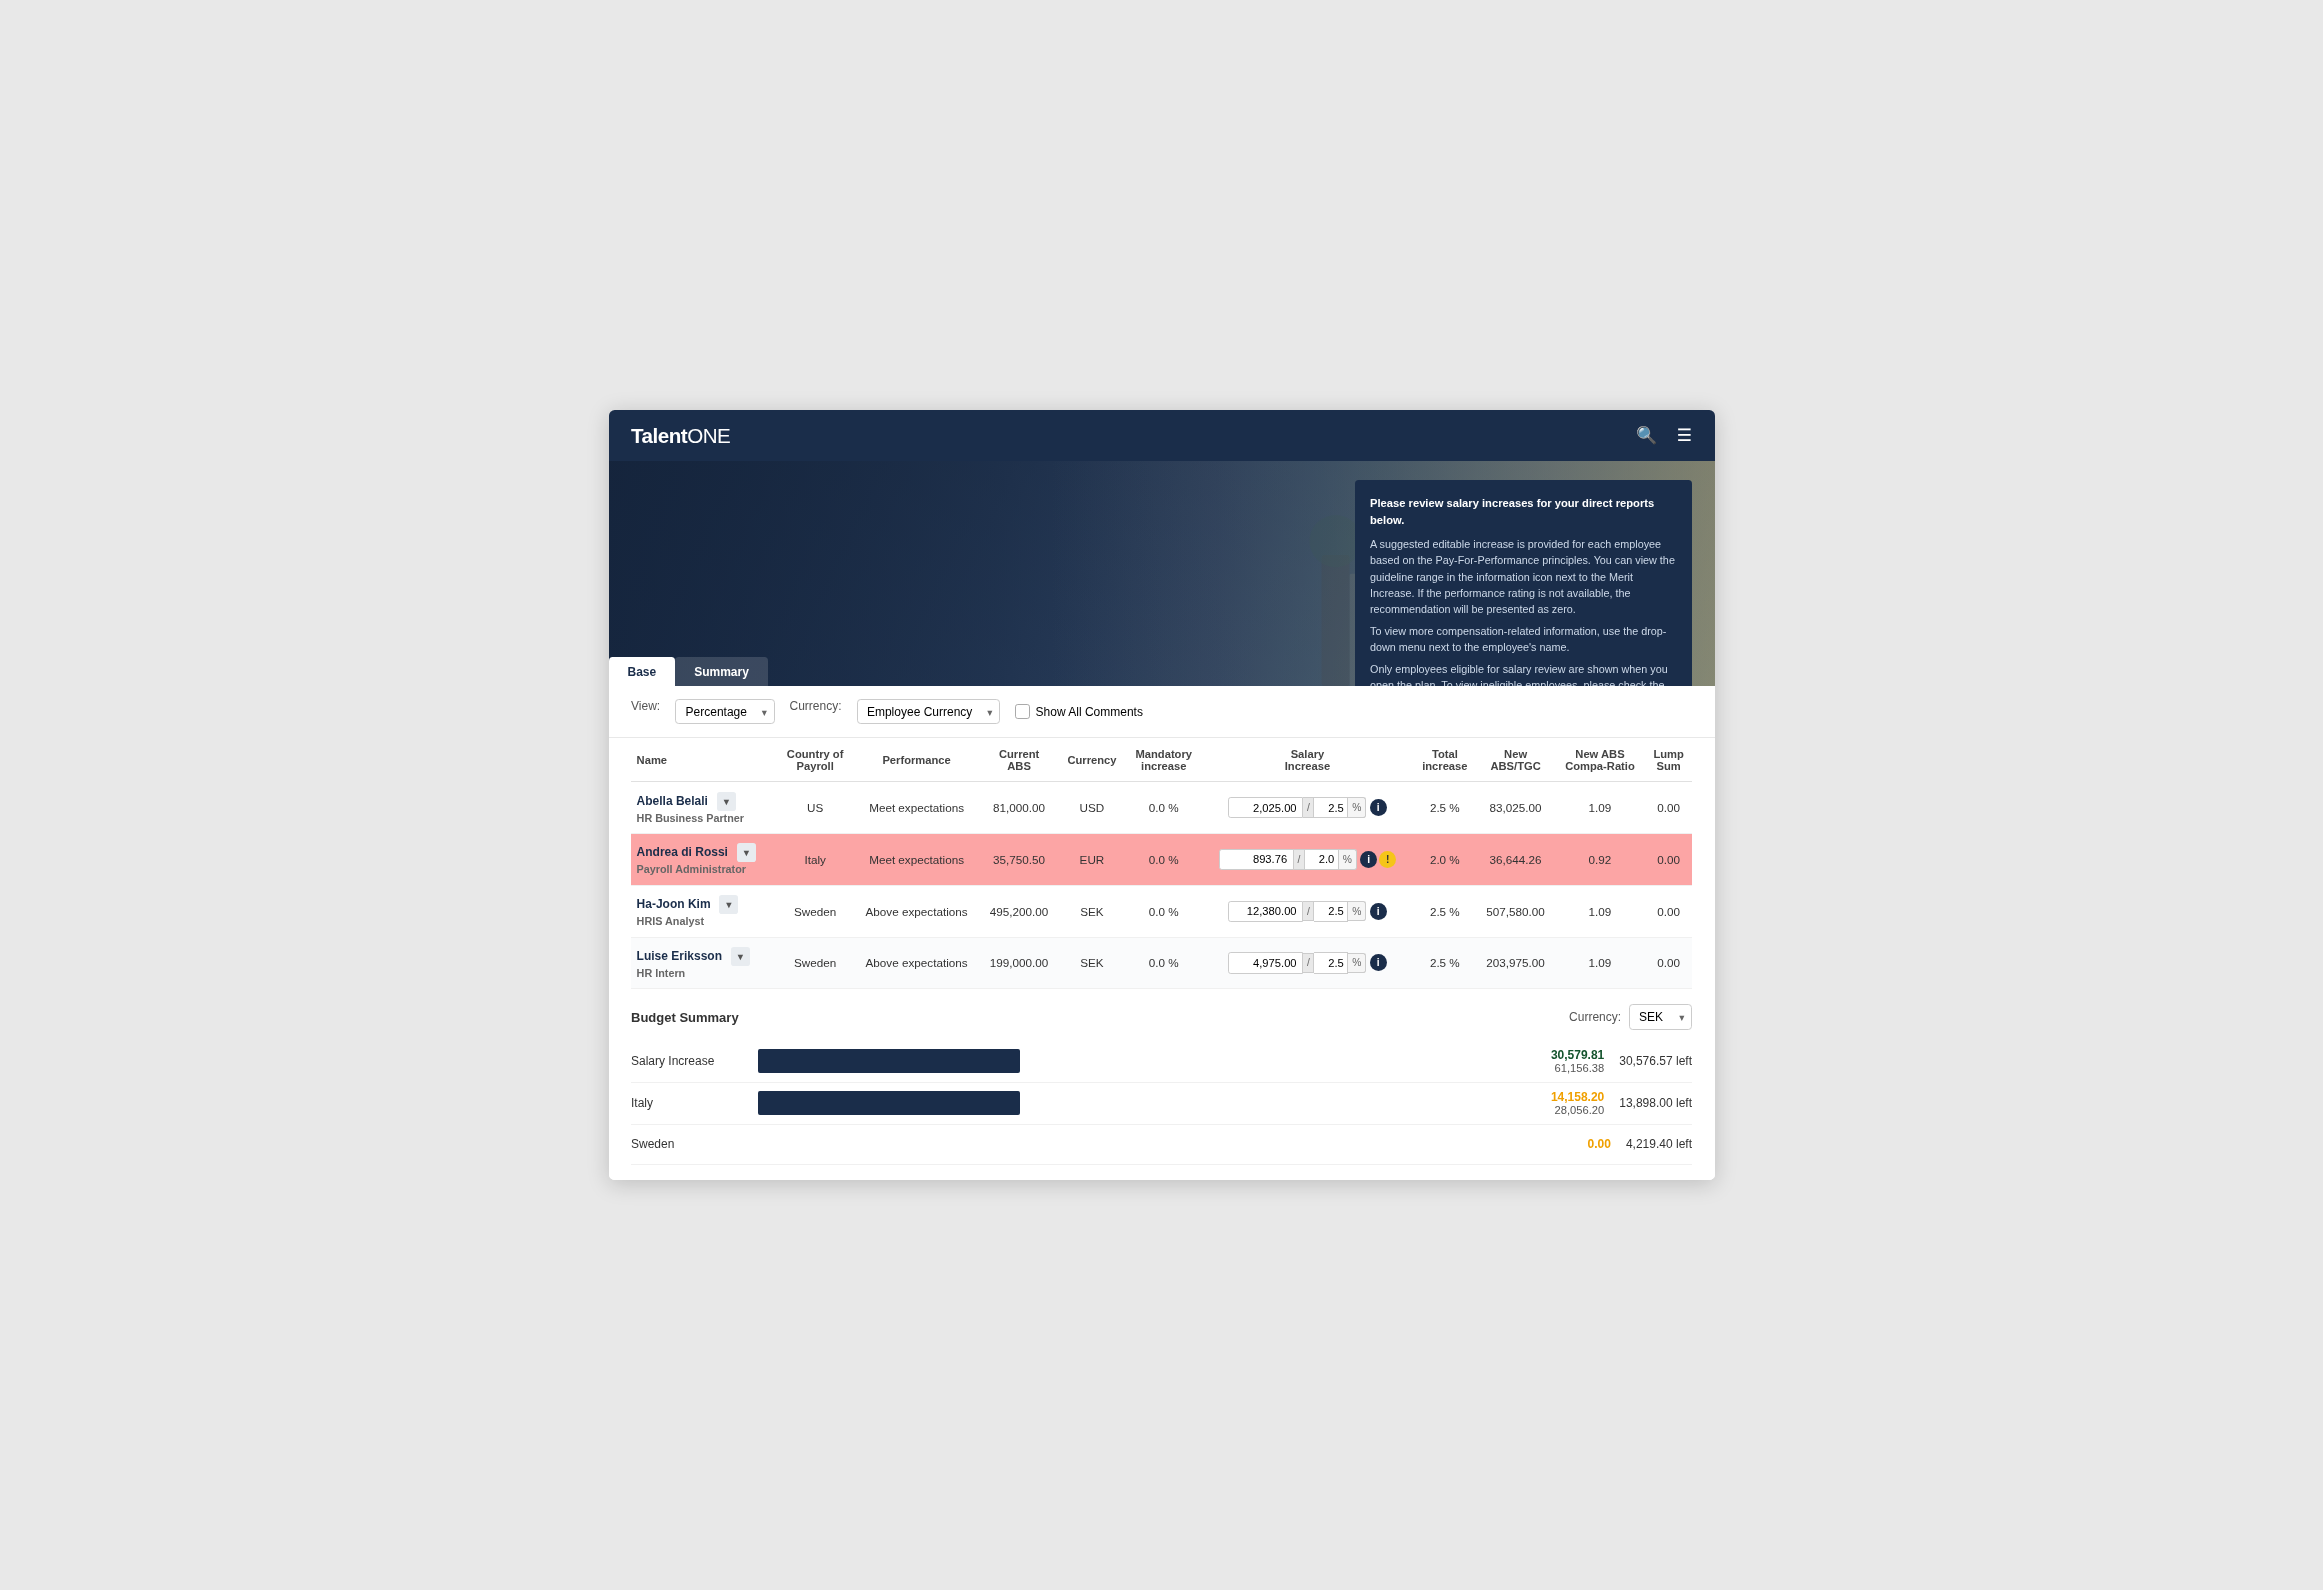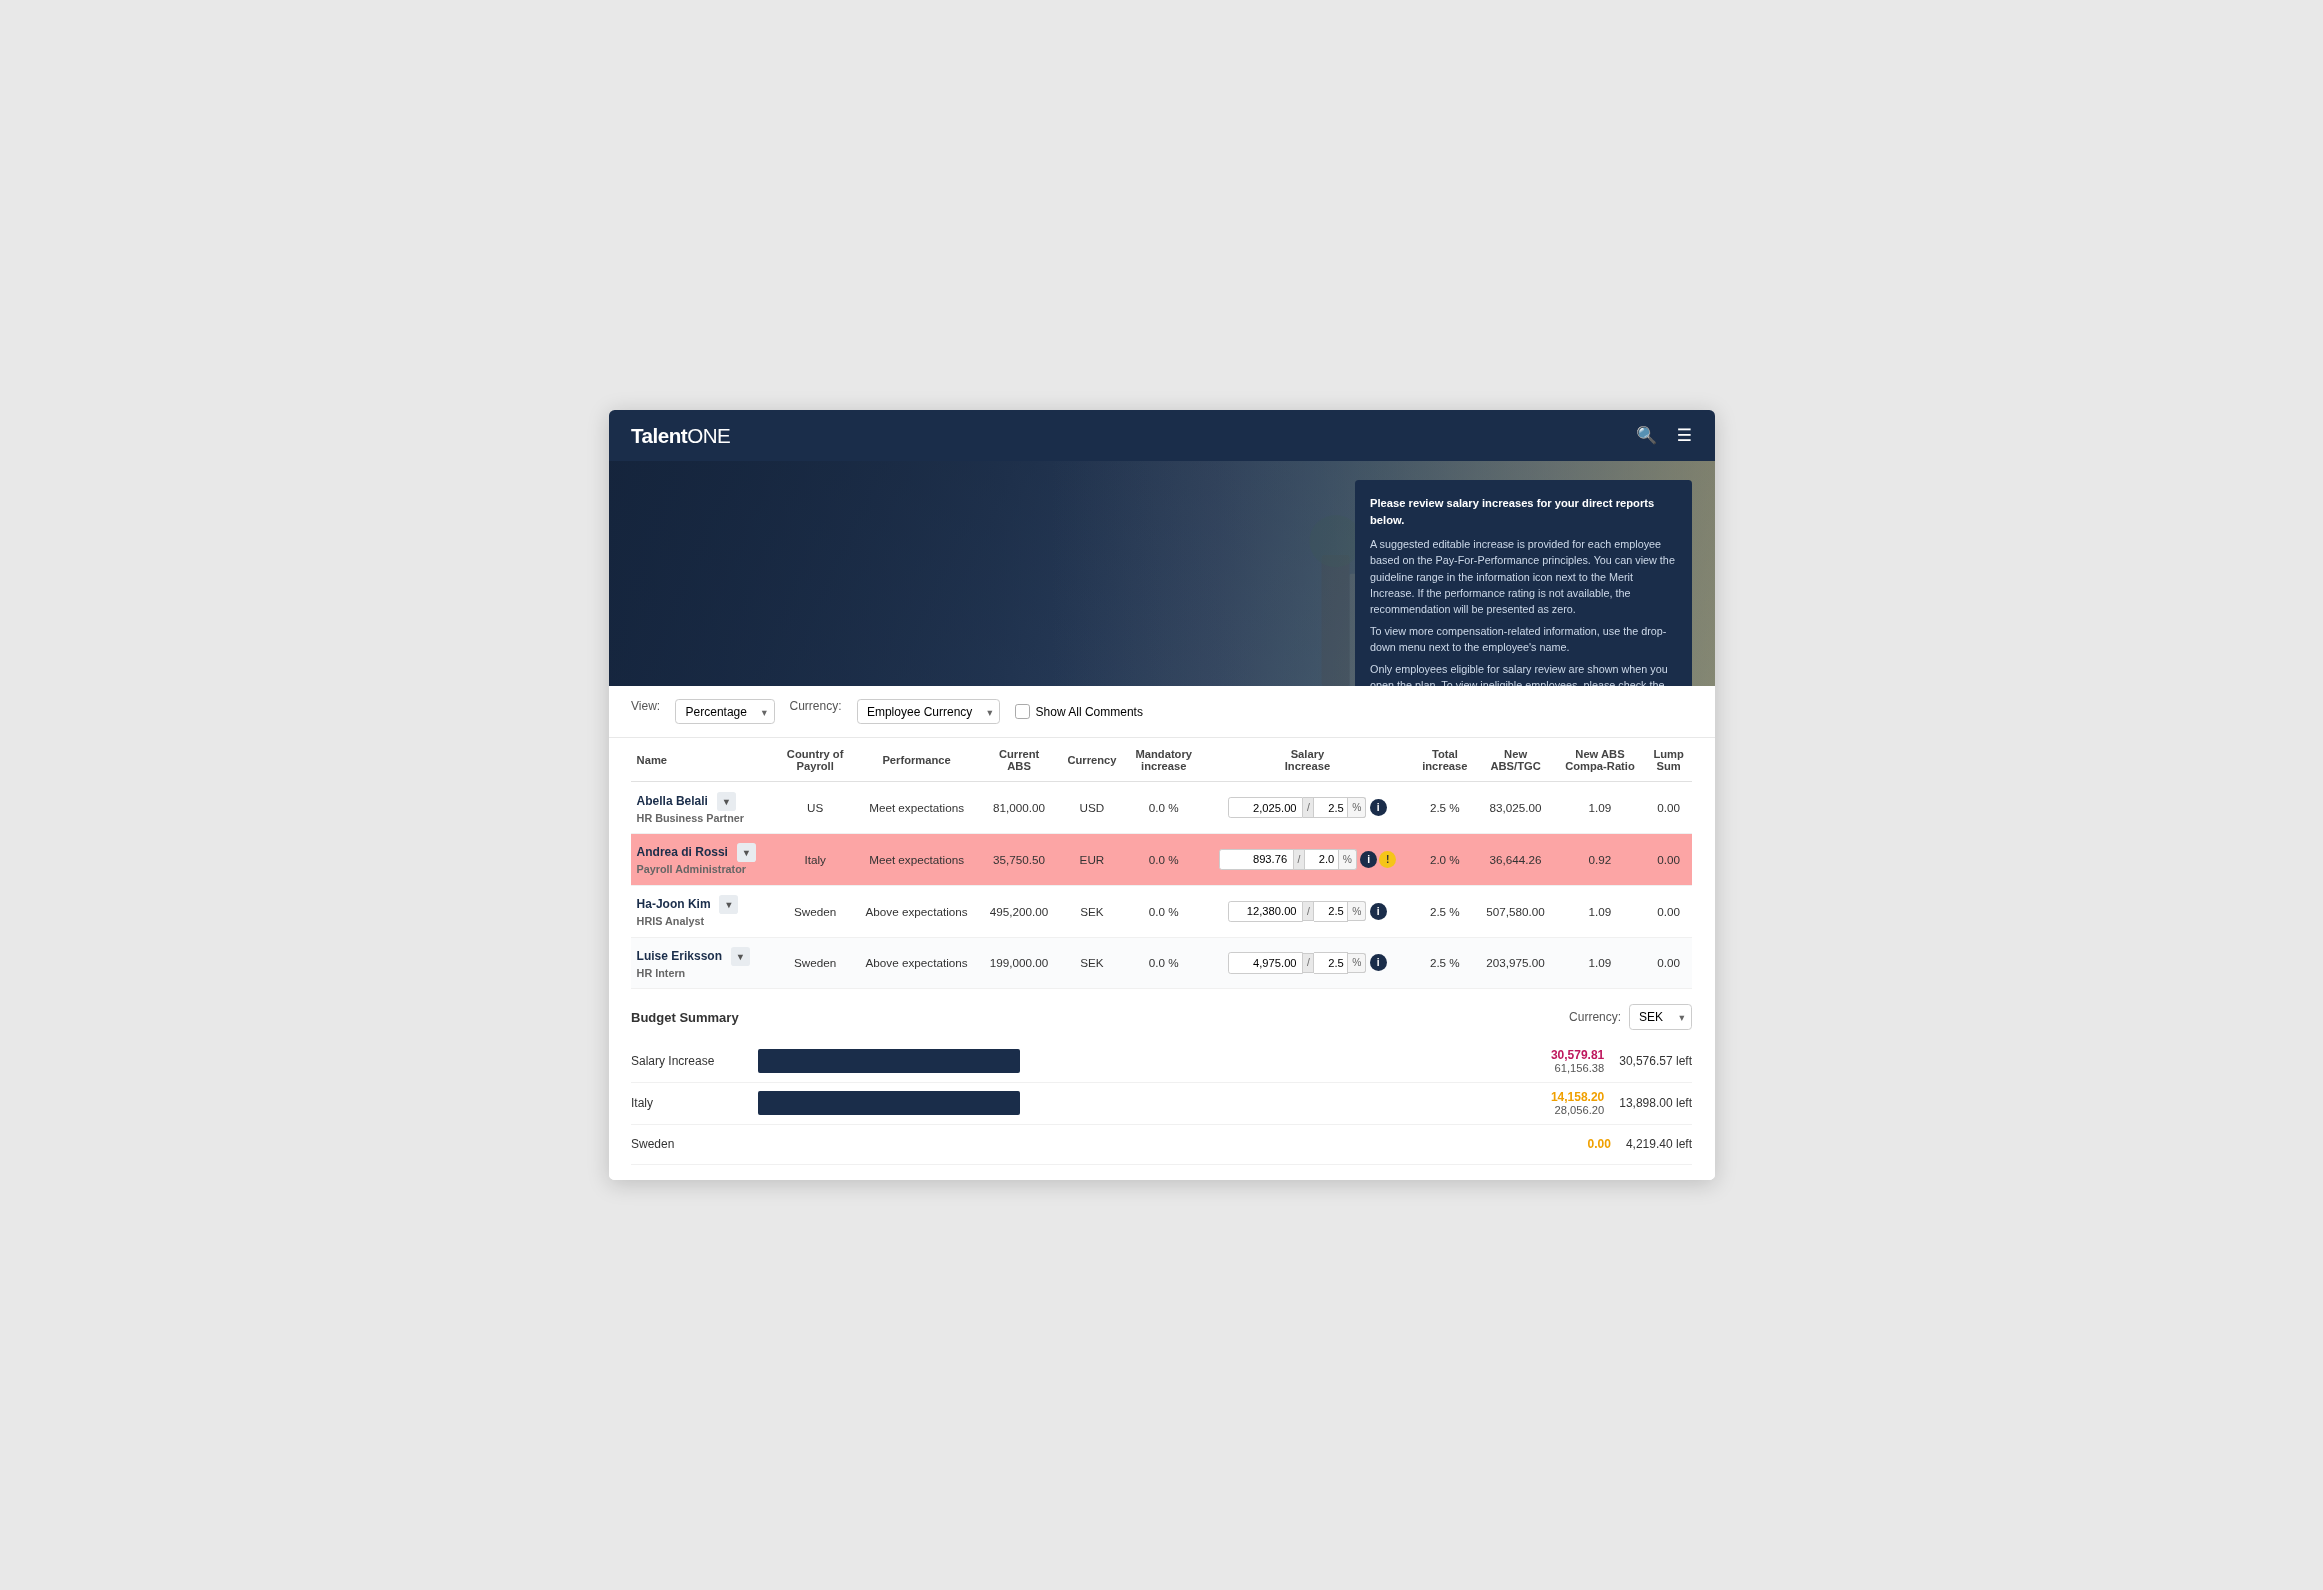--- a/index.html
+++ b/index.html
@@ -412,20 +412,24 @@
 
 
     <div class="hero-tooltip">
       <div class="hero-tooltip-title">Please review salary increases for your direct reports below.</div>
       <p>A suggested editable increase is provided for each employee based on the Pay-For-Performance principles. You can view the guideline range in the information icon next to the Merit Increase. If the performance rating is not available, the recommendation will be presented as zero.</p>
       <p>To view more compensation-related information, use the drop-down menu next to the employee's name.</p>
       <p>Only employees eligible for salary review are shown when you open the plan. To view ineligible employees, please check the 'Display Ineligible Employees' option.</p>
 
     </div>
 
+    <div class="hero-tabs">
+      <div class="tab active">Base</div>
+      <div class="tab inactive">Summary</div>
+    </div>
   </div>
 
   <div class="filter-row">
     <span class="filter-label">View:</span>
     <div class="select-wrapper">
       <select class="filter-select">
         <option>Percentage</option>
         <option>Absolute</option>
       </select>
     </div>
@@ -589,21 +593,21 @@
       </div>
     </div>
     <div class="budget-rows" id="budget-rows">
     <div class="budget-row">
       <div class="budget-row-label">Salary Increase</div>
       <div class="budget-bar-container">
         <div class="budget-bar" style="width:100%"></div>
       </div>
       <div class="budget-amounts-row">
         <div style="text-align:right;">
-          <div class="budget-used" style="color:#be185d">30,579.81</div>
+          <div class="budget-used" style="color:#14532d">30,579.81</div>
           <div class="budget-total">61,156.38</div>
         </div>
         <div class="budget-left">30,576.57 left</div>
       </div>
     </div>
         <div class="budget-row">
       <div class="budget-row-label">Italy</div>
       <div class="budget-bar-container">
         <div class="budget-bar" style="width:100%"></div>
       </div>

